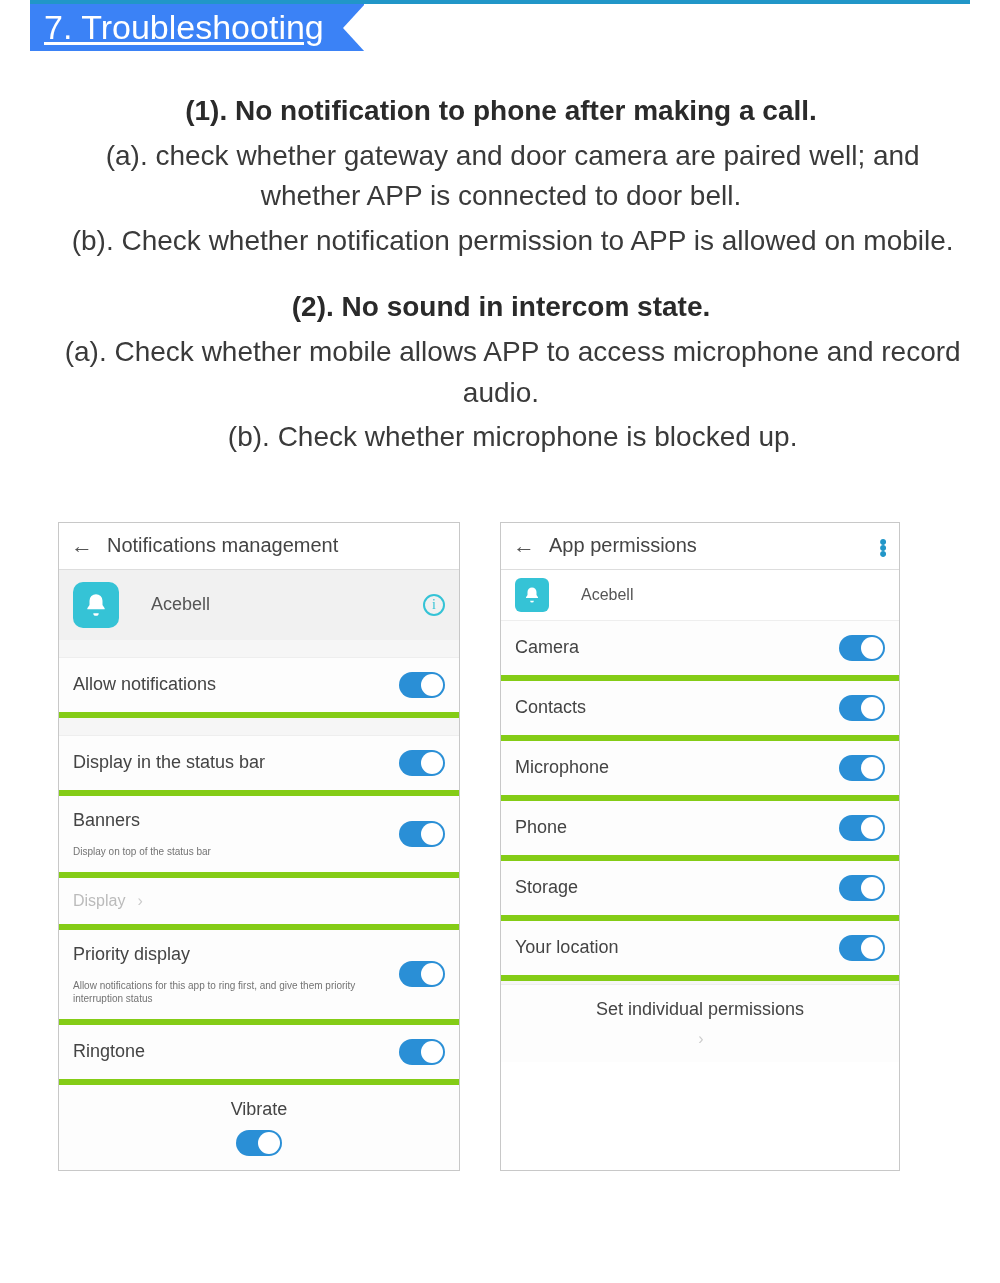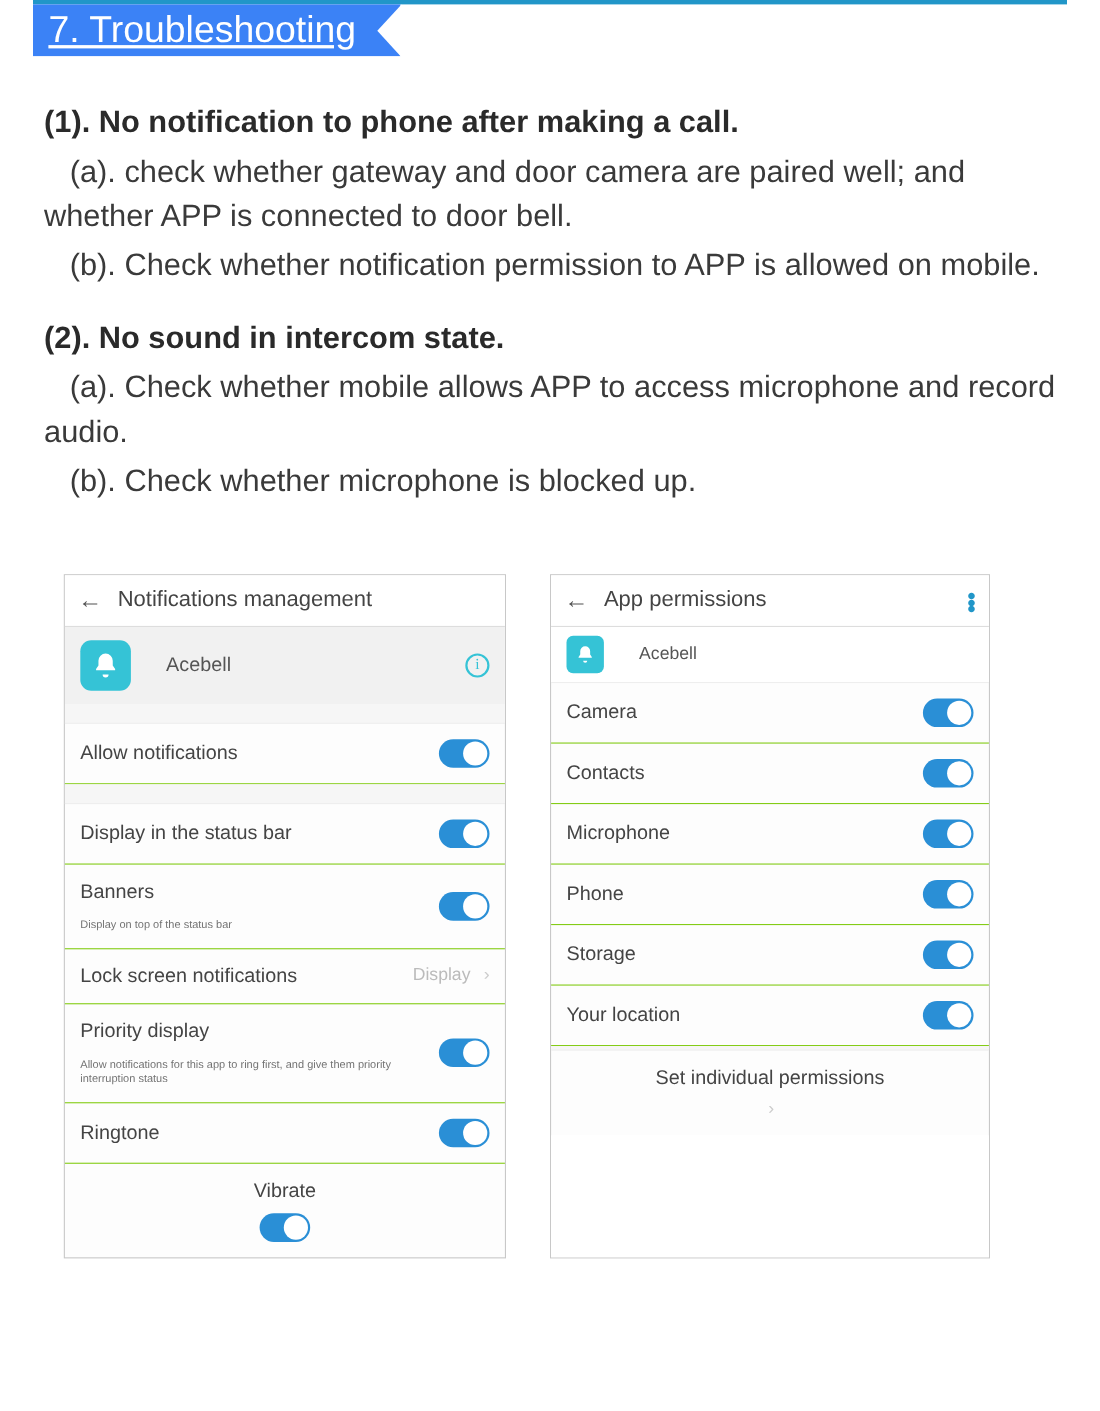--- a/index.html
+++ b/index.html
@@ -38,20 +38,21 @@
     width: 0; height: 0;
     border-top: 24px solid transparent;
     border-bottom: 24px solid transparent;
     border-right: 22px solid #fff;
   }
   .doc-text {
     padding: 40px 38px 20px 40px;
     font-size: 28px;
     line-height: 1.45;
     color: #3a3a3a;
+    text-align: center;
   }
   .doc-text .bold { font-weight: 700; color: #2a2a2a; }
   .doc-text p { margin-bottom: 4px; }
   .doc-text .gap { height: 22px; }
 
   .shots {
     display: flex;
     gap: 40px;
     padding: 40px 50px 0 58px;
   }
@@ -114,21 +115,21 @@
     font-size: 14px;
     display: flex; align-items: center; justify-content: center;
     font-style: normal;
     font-family: Georgia, serif;
   }
 
   .setting-row {
     display: flex;
     align-items: center;
     padding: 14px 14px;
-    border-bottom: 1px solid #84cc16;
+    border-bottom: 6px solid #84cc16;
     gap: 10px;
   }
   .setting-row .labels { flex: 1; }
   .setting-row .label-main { color: #444; font-size: 18px; }
   .setting-row .label-sub { color: #737373; font-size: 10px; line-height: 1.3; margin-top: 14px; }
   .value-text { color: #bbb; font-size: 16px; }
   .chev { color: #ccc; font-size: 16px; margin-left: 2px; }
 
   .toggle {
     width: 46px; height: 26px;
@@ -213,23 +214,20 @@
       <div class="labels">
         <div class="label-main">Banners</div>
         <div class="label-sub">Display on top of the status bar</div>
       </div>
       <div class="toggle">
           <div class="knob"></div>
         </div>
     </div>
 
     <div class="setting-row">
-      <div class="labels">
-          <div class="label-main">Lock screen notifications</div>
-        </div>
       <span class="value-text">Display</span>
       <span class="chev">›</span>
     </div>
 
     <div class="setting-row">
       <div class="labels">
         <div class="label-main">Priority display</div>
         <div class="label-sub">Allow notifications for this app to ring first, and give them priority interruption status</div>
       </div>
       <div class="toggle">

